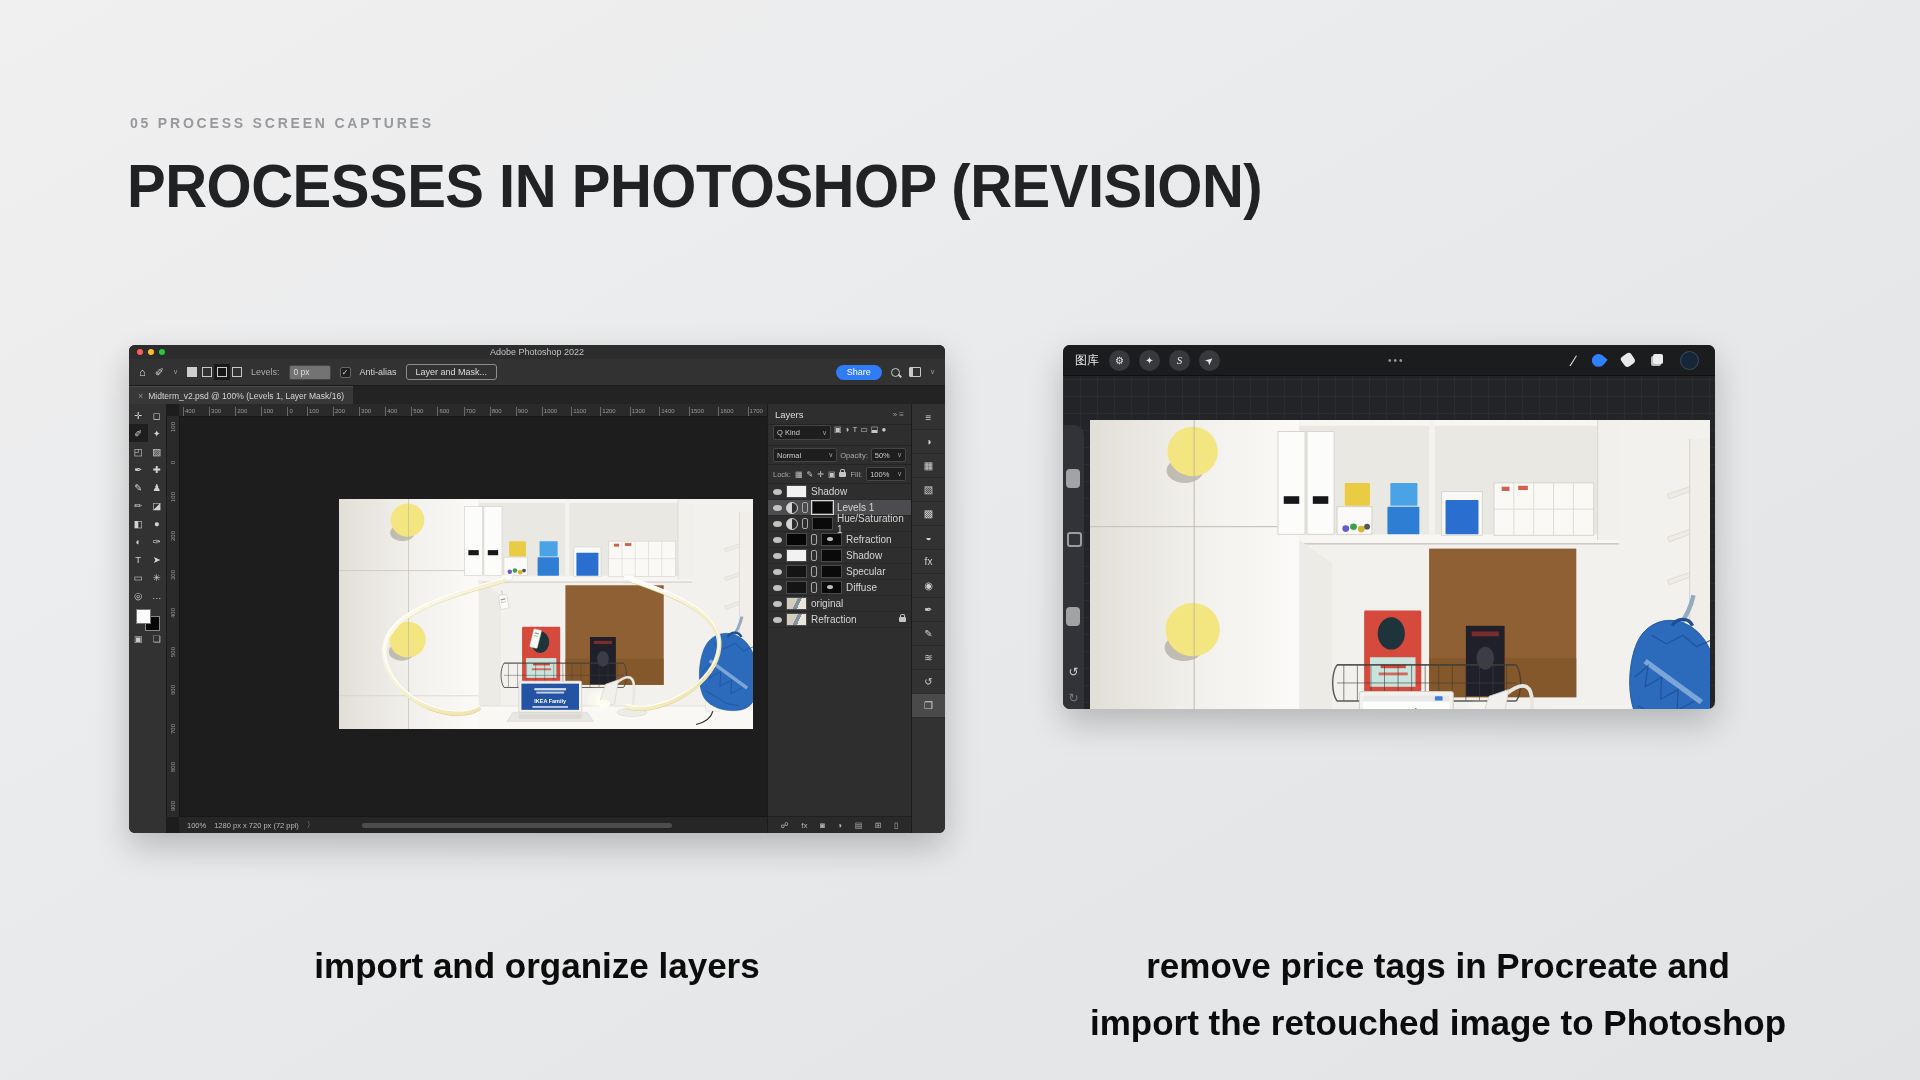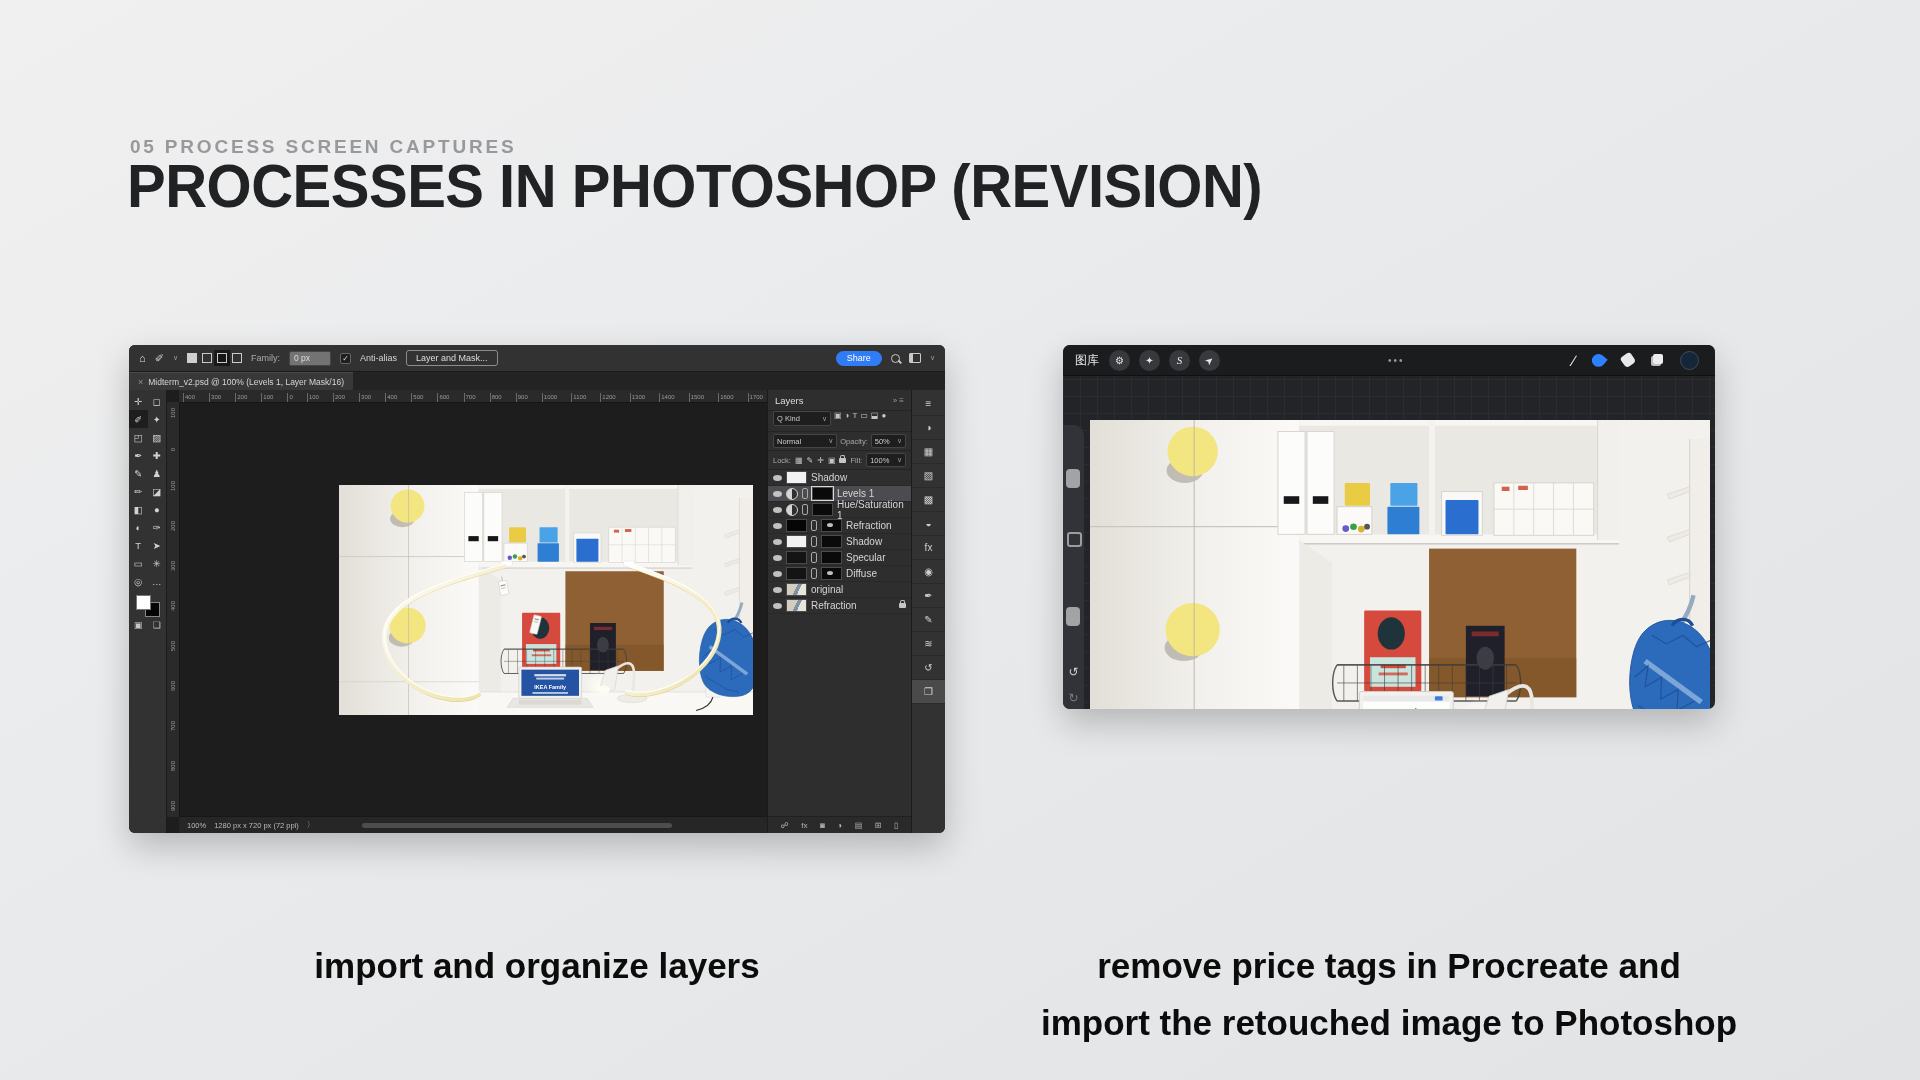--- a/index.html
+++ b/index.html
@@ -1,27 +1,27 @@
 <!DOCTYPE html>
 <html><head>
 <meta charset="utf-8">
 <style>
   html,body{margin:0;padding:0;background:#d8d9db;}
   .slide{position:relative;width:1920px;height:1080px;overflow:hidden;
     background:linear-gradient(150deg,#f0f0f1 0%,#e9eaeb 45%,#e2e3e5 100%);
     font-family:"Liberation Sans",sans-serif;}
   
-  .eyebrow{position:absolute;left:130px;top:136px;font-size:19px;font-weight:bold;
+  .eyebrow{position:absolute;left:130px;top:115px;font-size:14px;font-weight:bold;
     letter-spacing:2.8px;color:#97999c;}
   .title{position:absolute;left:127px;top:150px;font-size:58px;font-weight:bold;
     letter-spacing:-0.5px;color:#202224;transform:scaleY(1.06);transform-origin:left top;}
   .caption{position:absolute;top:938px;font-size:35px;font-weight:bold;color:#0c0c0c;
     text-align:center;line-height:1.62;}
   .caption.left{left:129px;width:816px;}
-  .caption.right{left:1039px;width:700px;}
+  .caption.right{left:1088px;width:700px;}
   
   .ps-window{position:absolute;left:129px;top:345px;width:816px;height:488px;
     display:flex;flex-direction:column;border-radius:6px;overflow:hidden;
     box-shadow:0 14px 34px rgba(0,0,0,.22);background:#1d1d1d;font-size:9px;color:#cfcfcf;}
   .pc-window{position:absolute;left:1063px;top:345px;width:652px;height:364px;
     border-radius:7px;overflow:hidden;box-shadow:0 14px 34px rgba(0,0,0,.22);
     background:
       linear-gradient(#2b2c30 1px,transparent 1px) 0 0/17px 17px,
       linear-gradient(90deg,#2b2c30 1px,transparent 1px) 0 0/17px 17px,#232428;}
   
@@ -154,32 +154,40 @@
 </style>
 </head>
 <body>
 
 <div class="slide">
 
   <div class="eyebrow">05 PROCESS SCREEN CAPTURES</div>
   <div class="title">PROCESSES IN PHOTOSHOP (REVISION)</div>
 
   <div class="ps-window">
+    <div class="ps-titlebar">
+      <div class="traffic">
+        <span class="dot r"></span>
+        <span class="dot y"></span>
+        <span class="dot g"></span>
+      </div>
+      <div class="ps-title">Adobe Photoshop 2022</div>
+    </div>
 
     <div class="ps-options">
       <span class="opt-ic">⌂</span>
       <span class="opt-ic">✐</span>
       <span class="caret">∨</span>
       <span class="mode-set">
         <span class="mode filled"></span>
         <span class="mode"></span>
         <span class="mode pressed"></span>
         <span class="mode"></span>
       </span>
-      <span class="opt-label">Family:</span>
+      <span class="opt-label">Levels:</span>
       <span class="opt-input">0 px</span>
       <span class="checkbox">✓</span>
       <span class="opt-label" style="color:#d5d5d5">Anti-alias</span>
       <span class="btn-outline">Layer and Mask...</span>
       <span class="spacer"></span>
       <span class="share-btn">Share</span>
       <span class="lens"></span>
       <span class="ws-ic"></span>
       <span class="caret">∨</span>
     </div>

